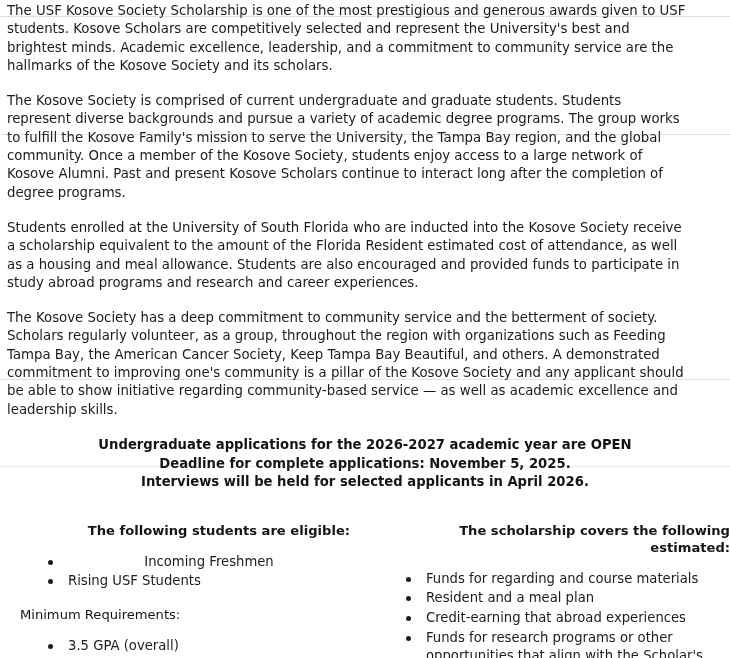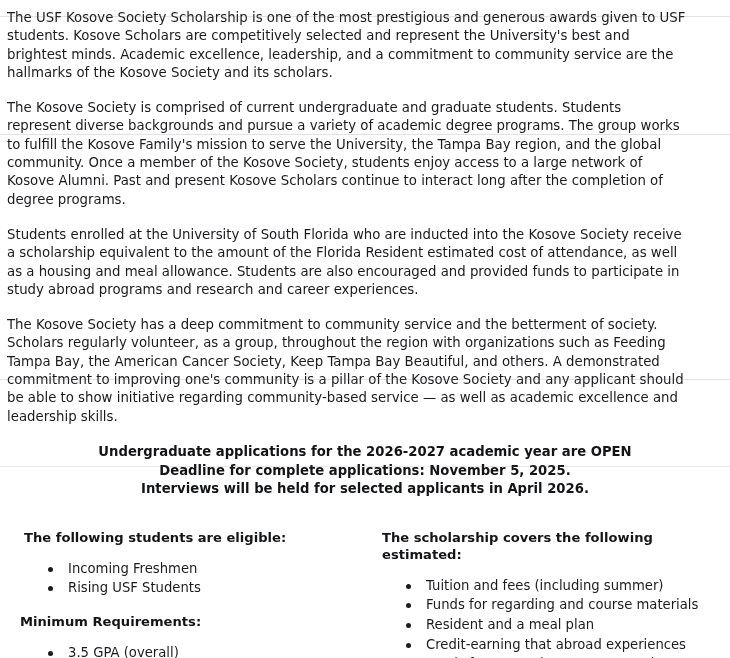--- a/index.html
+++ b/index.html
@@ -24,21 +24,21 @@
   }
   .para {
     font-size: 13.3px;
     line-height: 18.3px;
     color: #191b1d;
     margin: 0 0 17px 0;
     padding: 0 42px 0 7px;
     text-align: left;
   }
   .para.first {
-    padding-top: 9px;
+    padding-top: 2px;
   }
   .center-block {
     text-align: center;
     font-weight: bold;
     font-size: 13.2px;
     line-height: 18.6px;
     color: #121416;
     margin: 4px 0 0 0;
   }
   .columns {
@@ -54,20 +54,21 @@
   .col-right {
     flex: 1 1 auto;
     padding-left: 28px;
   }
   .col-heading {
     font-weight: bold;
     font-size: 13.1px;
     line-height: 17px;
     color: #131517;
     margin: 0 0 14px 4px;
+    text-align: right;
   }
   ul.bullets {
     list-style: none;
     margin: 0;
     padding: 0 0 0 26px;
   }
   ul.bullets li {
     font-size: 13.2px;
     line-height: 18.6px;
     color: #1a1c1f;
@@ -82,41 +83,42 @@
     top: 7px;
     width: 5px;
     height: 5px;
     background: #1a1c1f;
     border-radius: 50%;
   }
   .spacer-sub {
     height: 14px;
   }
   .sub-heading {
-    font-weight: bold;
+    font-weight: normal;
     font-size: 13.1px;
     line-height: 17px;
     color: #131517;
     margin: 0 0 14px 0;
   }
   
   .crease {
     position: absolute;
     left: 0;
     width: 730px;
     height: 1px;
     background: rgba(120,125,130,0.22);
     pointer-events: none;
   }
   .crease.c1 { top: 16px; }
   .crease.c2 { top: 134px; }
   .crease.c3 { top: 379px; }
   .crease.c4 { top: 466px; background: rgba(120,125,130,0.16); }
   .faded {
     color: #3a3d40;
+    text-align: center;
   }
 </style>
 </head>
 <body>
 
 <div class="page">
 
   <div class="crease c1"></div>
   <div class="crease c2"></div>
   <div class="crease c3"></div>
@@ -145,21 +147,20 @@
       <div class="sub-heading">Minimum Requirements:</div>
       <ul class="bullets">
         <li>3.5 GPA (overall)</li>
 
       </ul>
     </div>
 
     <div class="col-right">
       <div class="col-heading">The scholarship covers the following estimated:</div>
       <ul class="bullets">
-        <li class="faded">Tuition and fees (including summer)</li>
         <li>Funds for regarding and course materials</li>
         <li>Resident and a meal plan</li>
         <li>Credit-earning that abroad experiences</li>
         <li>Funds for research programs or other opportunities that align with the Scholar's degree progression.</li>
       </ul>
     </div>
 
   </div>
 
 </div>

